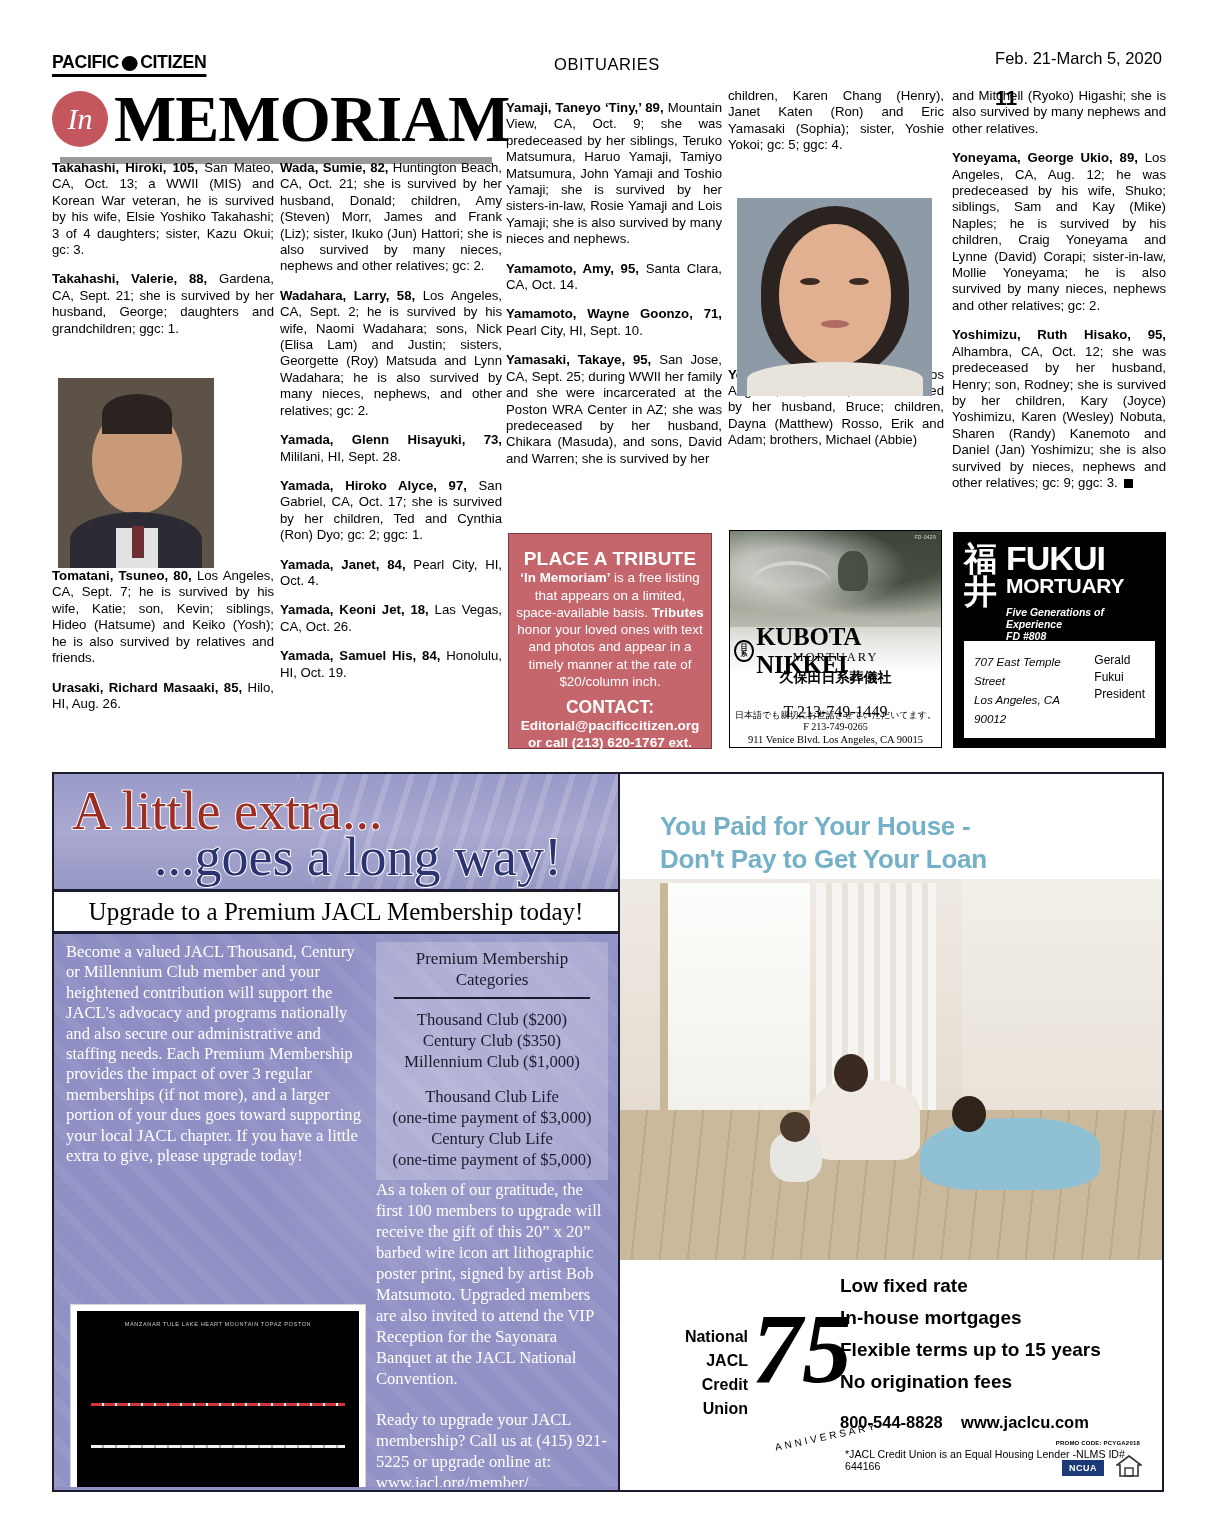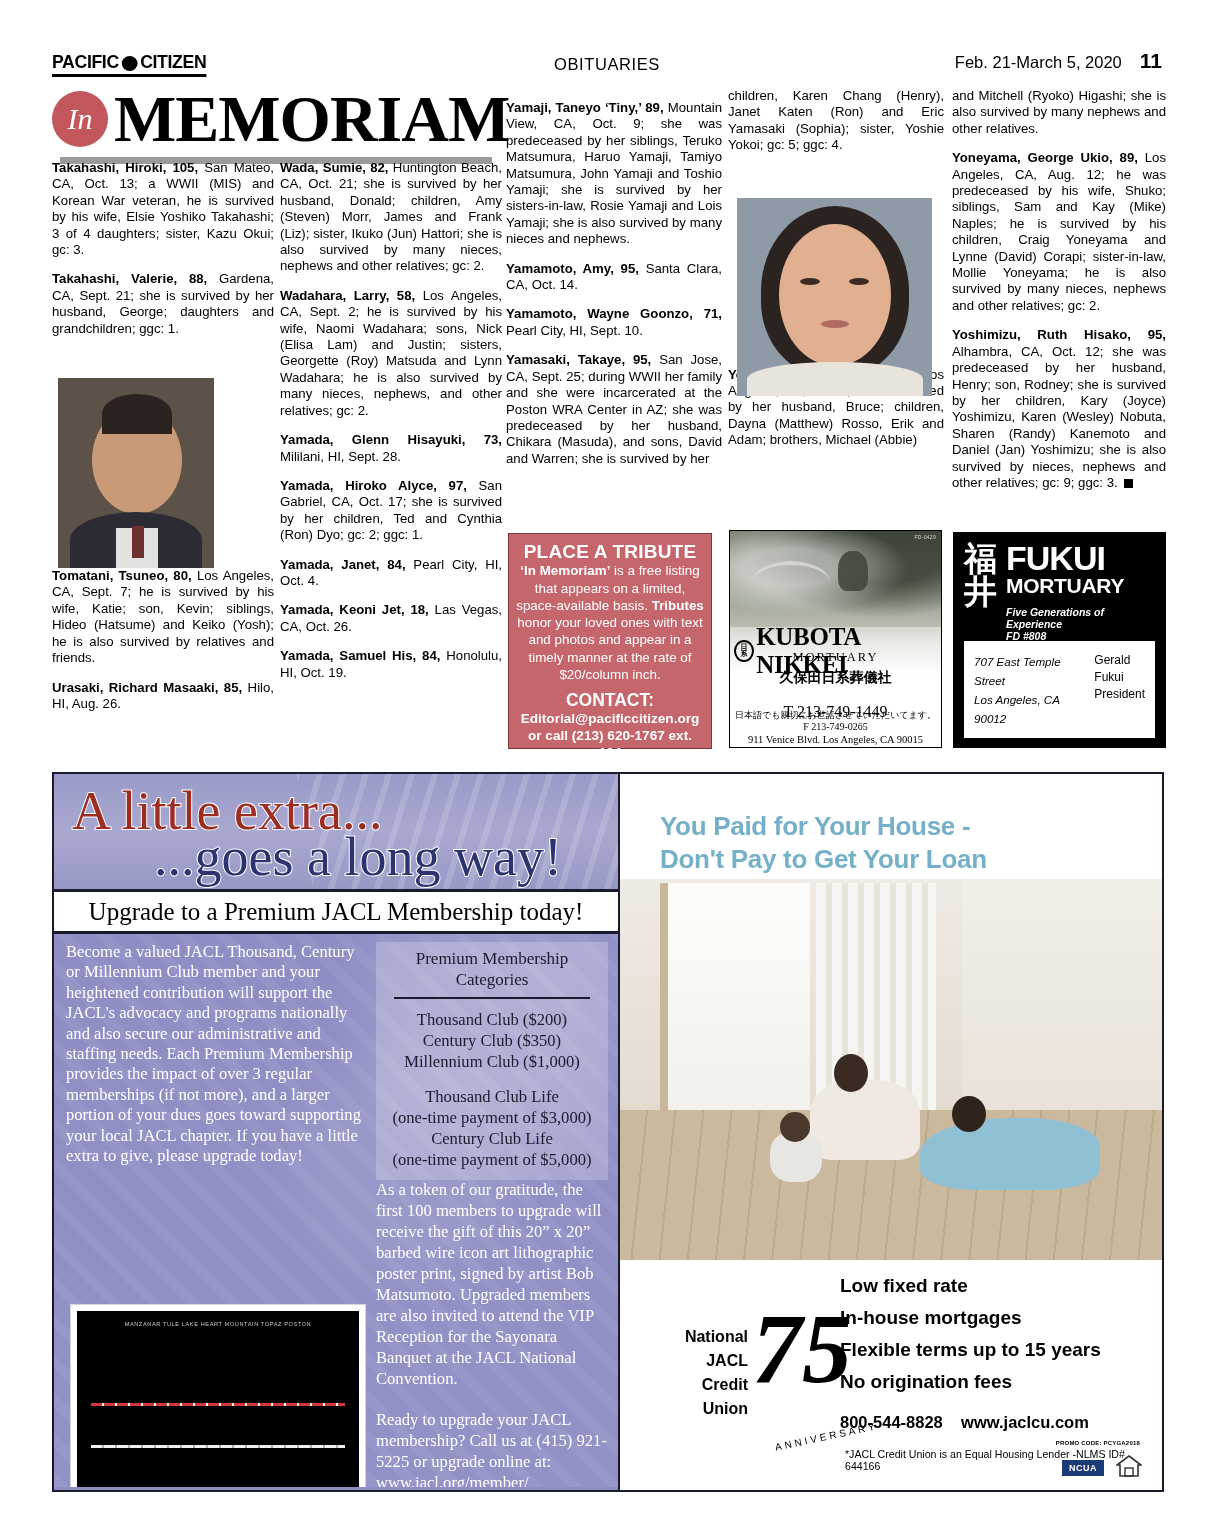--- a/index.html
+++ b/index.html
@@ -28,21 +28,21 @@
   .pc-dot {
     width: 17px; height: 15px; background: #000; border-radius: 50%;
     display: inline-block; position: relative; top: 1px;
   }
   .masthead-center {
     position: absolute; left: 0; right: 0; text-align: center;
     font-size: 16.5px; letter-spacing: 0.6px; font-weight: 400;
   }
   .masthead-right {
     position: absolute; right: 0; top: 2px;
-    display: flex; align-items: baseline; gap: 18px;
+    display: flex; align-items: baseline; gap: 18px; flex-direction: column;
   }
   .masthead-date { font-size: 16.5px; }
   .masthead-page { font-size: 21px; font-weight: bold; }
 
   
   .memoriam-block { position: absolute; left: 52px; top: 88px; width: 440px; }
   .memoriam-row { display: flex; align-items: center; }
   .mem-circle {
     width: 56px; height: 56px; border-radius: 50%;
     background: #c4575d;
@@ -77,21 +77,21 @@
   #photo1 { position: absolute; left: 58px; top: 378px; width: 156px; height: 190px; }
   #photo2 { position: absolute; left: 737px; top: 198px; width: 195px; height: 198px; }
   .photo .skin { position: absolute; border-radius: 50%; }
 
   .caption { font-size: 13.2px; line-height: 16.4px; }
 
   
   .tribute {
     position: absolute; left: 508px; top: 533px; width: 204px; height: 216px;
     background: #c4666b; color: #fff; border: 1px solid #7a3b40;
-    text-align: center; padding: 9px 7px 5px 7px;
+    text-align: center; padding: 16px 7px 5px 7px;
     font-size: 13.4px; line-height: 17.3px;
   }
   .tribute .t-head { font-size: 19px; font-weight: bold; margin-bottom: 2px; letter-spacing: .2px; }
   .tribute .t-contact { font-size: 17.5px; font-weight: bold; margin-top: 9px; }
   .tribute .t-mail { font-weight: bold; font-size: 13.6px; line-height: 17px; }
   .tribute b { font-weight: bold; }
 
   
   .kubota {
     position: absolute; left: 729px; top: 530px; width: 213px; height: 218px;

